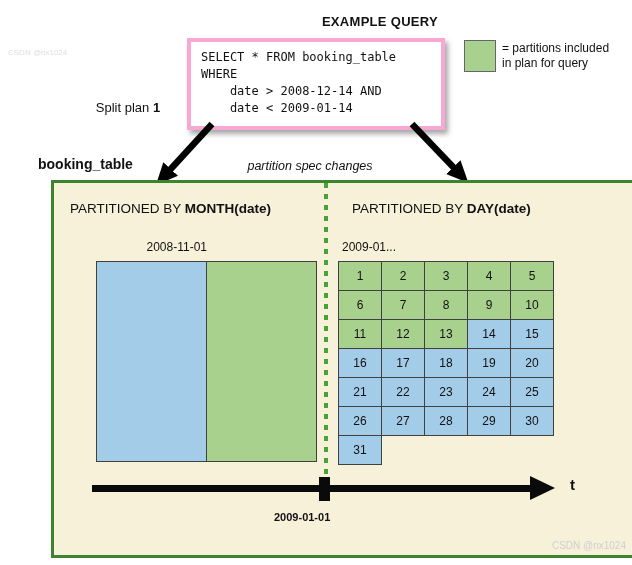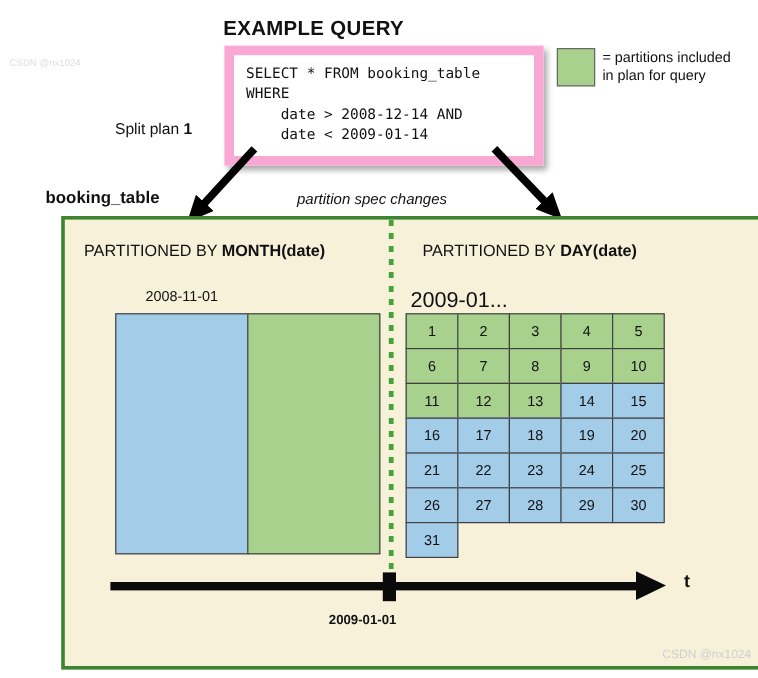--- a/index.html
+++ b/index.html
@@ -3,24 +3,24 @@
 <meta charset="utf-8">
 <style>
   :root{
     --green:#A9D18E; --blue:#A3CCE9; --bg:#F8F1DA; --border:#3C8430; --dot:#44A437;
   }
   html,body{margin:0;padding:0;background:#fff;}
   .canvas{position:relative;width:632px;height:565px;background:#fff;overflow:hidden;
           font-family:"Liberation Sans",sans-serif;color:#111;}
   .abs{position:absolute;}
 
-  .eq-title{left:186px;top:14px;width:252px;text-align:left;font-weight:bold;
-            font-size:17px;letter-spacing:.3px;}
+  .eq-title{left:186px;top:14px;width:252px;text-align:right;font-weight:bold;
+            font-size:13px;letter-spacing:.3px;}
   .query-box{left:187px;top:38px;width:250px;height:84px;background:#fff;
-             border:8px solid #f9a8d4;box-shadow:3px 4px 5px rgba(0,0,0,.35);}
+             border:4px solid #f9a8d4;box-shadow:3px 4px 5px rgba(0,0,0,.35);}
   .query-box pre{margin:0;padding:7px 10px;font-family:"DejaVu Sans Mono",monospace;
                  font-size:12px;line-height:17px;}
 
   .legend-swatch{left:464px;top:40px;width:30px;height:30px;background:var(--green);
                  border:1px solid #666;}
   .legend-text{left:502px;top:41px;width:128px;font-size:12px;line-height:15px;white-space:pre-line;}
 
   .split-label{top:100px;width:104px;text-align:center;font-size:13px;}
   .split-left{left:76px;}
   .split-right{left:448px;}
@@ -33,22 +33,22 @@
   .main-box{left:51px;top:180px;width:545px;height:372px;background:var(--bg);
             border:3px solid var(--border);padding-left:36px;}
   .dotted{left:270px;top:0;width:4px;height:300px;
           background:repeating-linear-gradient(to bottom,var(--dot) 0 5px,transparent 5px 11px);}
 
   .panel-title{top:18px;font-size:13.5px;}
   .pt-left{left:16px;}
   .pt-right{left:298px;}
 
   .month-labels{left:42px;top:57px;display:flex;}
-  .m-label{width:111px;text-align:center;font-size:12px;}
-  .jan-label{left:288px;top:57px;font-size:18px;}
+  .m-label{width:111px;text-align:right;font-size:12px;}
+  .jan-label{left:288px;top:57px;font-size:12px;}
 
   .month-rects{left:42px;top:78px;display:flex;}
   .m-rect{width:111px;height:201px;border:1px solid #404040;box-sizing:border-box;}
   .m-rect + .m-rect{margin-left:-1px;}
 
   .day-grid{left:285px;top:78px;display:grid;grid-template-columns:repeat(5,43px);
             grid-auto-rows:29px;}
   .day-cell{border:1px solid #404040;box-sizing:border-box;display:flex;align-items:center;
             justify-content:center;font-size:12px;margin:0 0 -1px -1px;}
   .inc{background:var(--green);}

